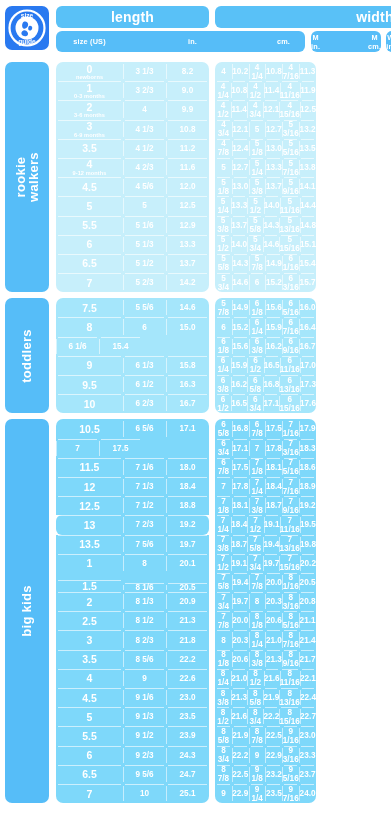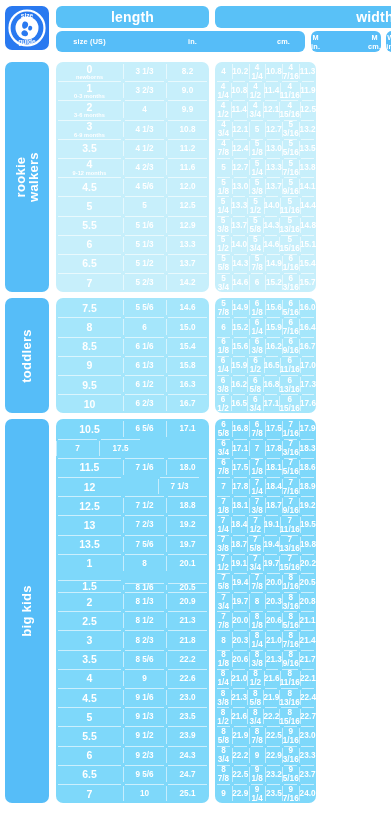--- a/index.html
+++ b/index.html
@@ -444,23 +444,20 @@
               <div class="cellv cm">14.6</div>
             </div>
             <div class="row" style="height: 19.2px;">
               <div class="cellv sz">
                 <div>8</div>
               </div>
               <div class="cellv inch">6</div>
               <div class="cellv cm">15.0</div>
             </div>
             <div class="row" style="height: 19.2px;">
-              <div class="cellv sz">
-                <div>8.5</div>
-              </div>
               <div class="cellv inch">6 1/6</div>
               <div class="cellv cm">15.4</div>
             </div>
             <div class="row" style="height: 19.2px;">
               <div class="cellv sz">
                 <div>9</div>
               </div>
               <div class="cellv inch">6 1/3</div>
               <div class="cellv cm">15.8</div>
             </div>
@@ -550,35 +547,35 @@
               <div class="cellv inch">7</div>
               <div class="cellv cm">17.5</div>
             </div>
             <div class="row" style="height: 19.2px;">
               <div class="cellv sz">
                 <div>11.5</div>
               </div>
               <div class="cellv inch">7 1/6</div>
               <div class="cellv cm">18.0</div>
             </div>
-            <div class="row" style="height: 19.2px; gap: 35px;">
+            <div class="row" style="height: 19.2px;">
               <div class="cellv sz">
                 <div>12</div>
               </div>
               <div class="cellv inch">7 1/3</div>
               <div class="cellv cm">18.4</div>
             </div>
             <div class="row" style="height: 19.2px;">
               <div class="cellv sz">
                 <div>12.5</div>
               </div>
               <div class="cellv inch">7 1/2</div>
               <div class="cellv cm">18.8</div>
             </div>
-            <div class="row" style="height: 19.2px;">
+            <div class="row" style="height: 19.2px; border-radius: 6px;">
               <div class="cellv sz">
                 <div>13</div>
               </div>
               <div class="cellv inch">7 2/3</div>
               <div class="cellv cm">19.2</div>
             </div>
             <div class="row" style="height: 19.2px;">
               <div class="cellv sz">
                 <div>13.5</div>
               </div>

